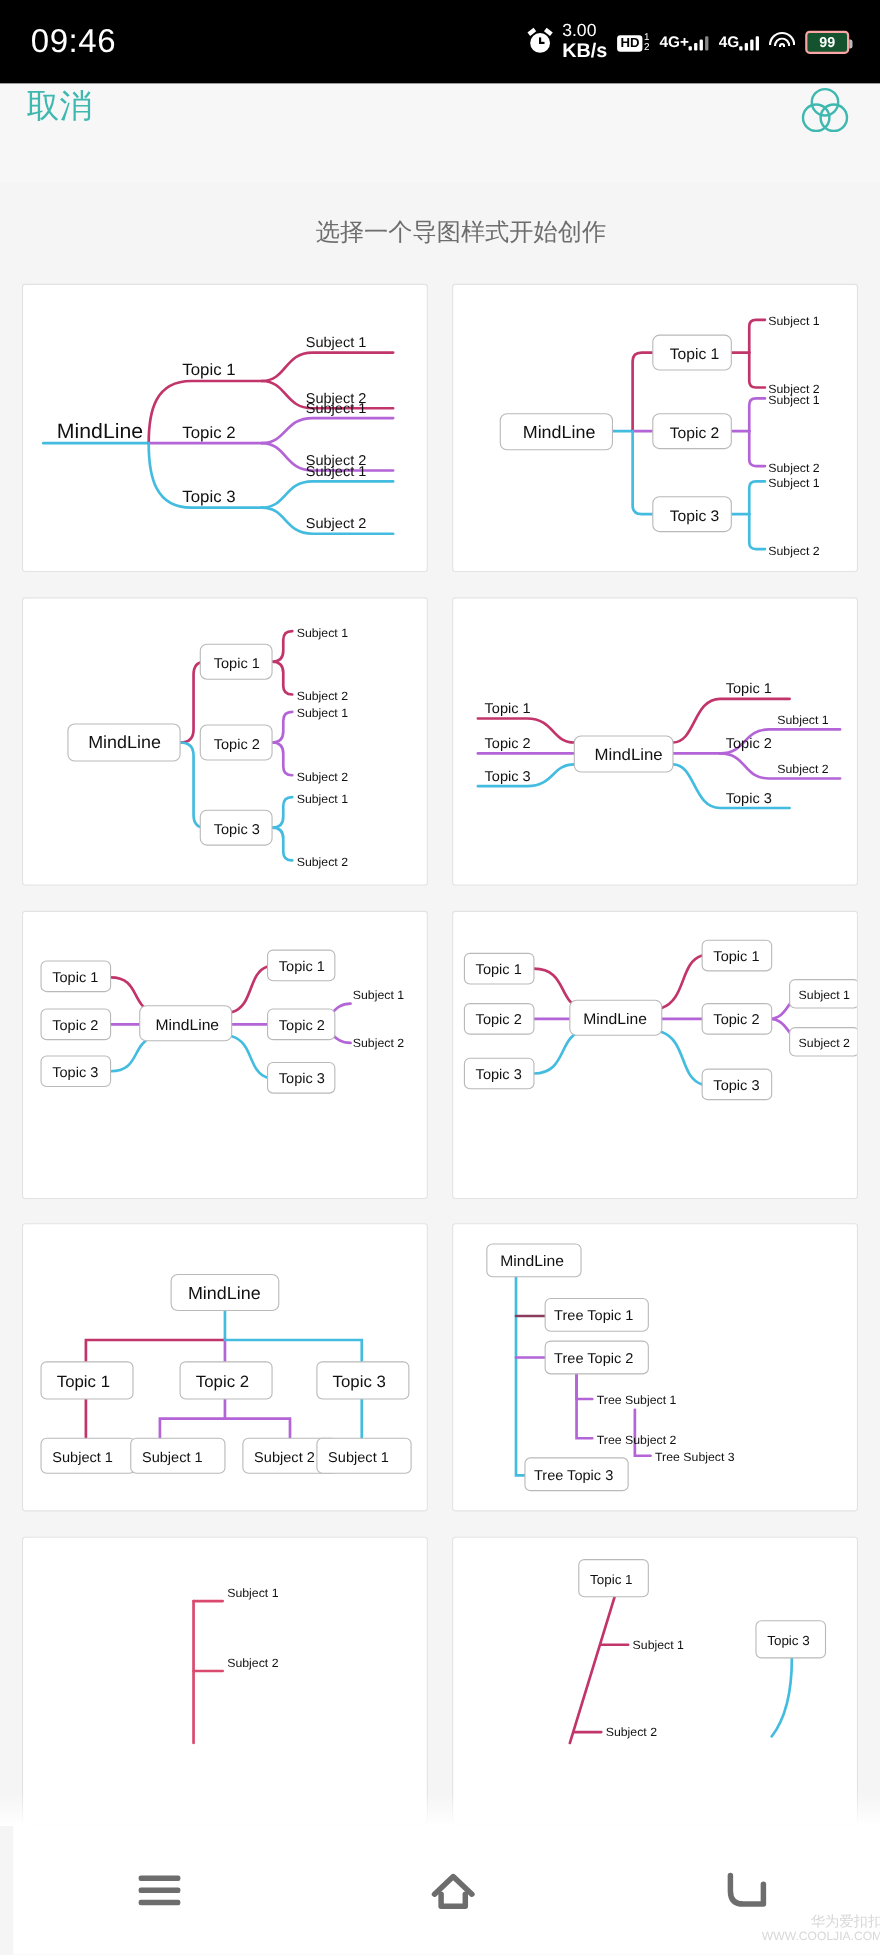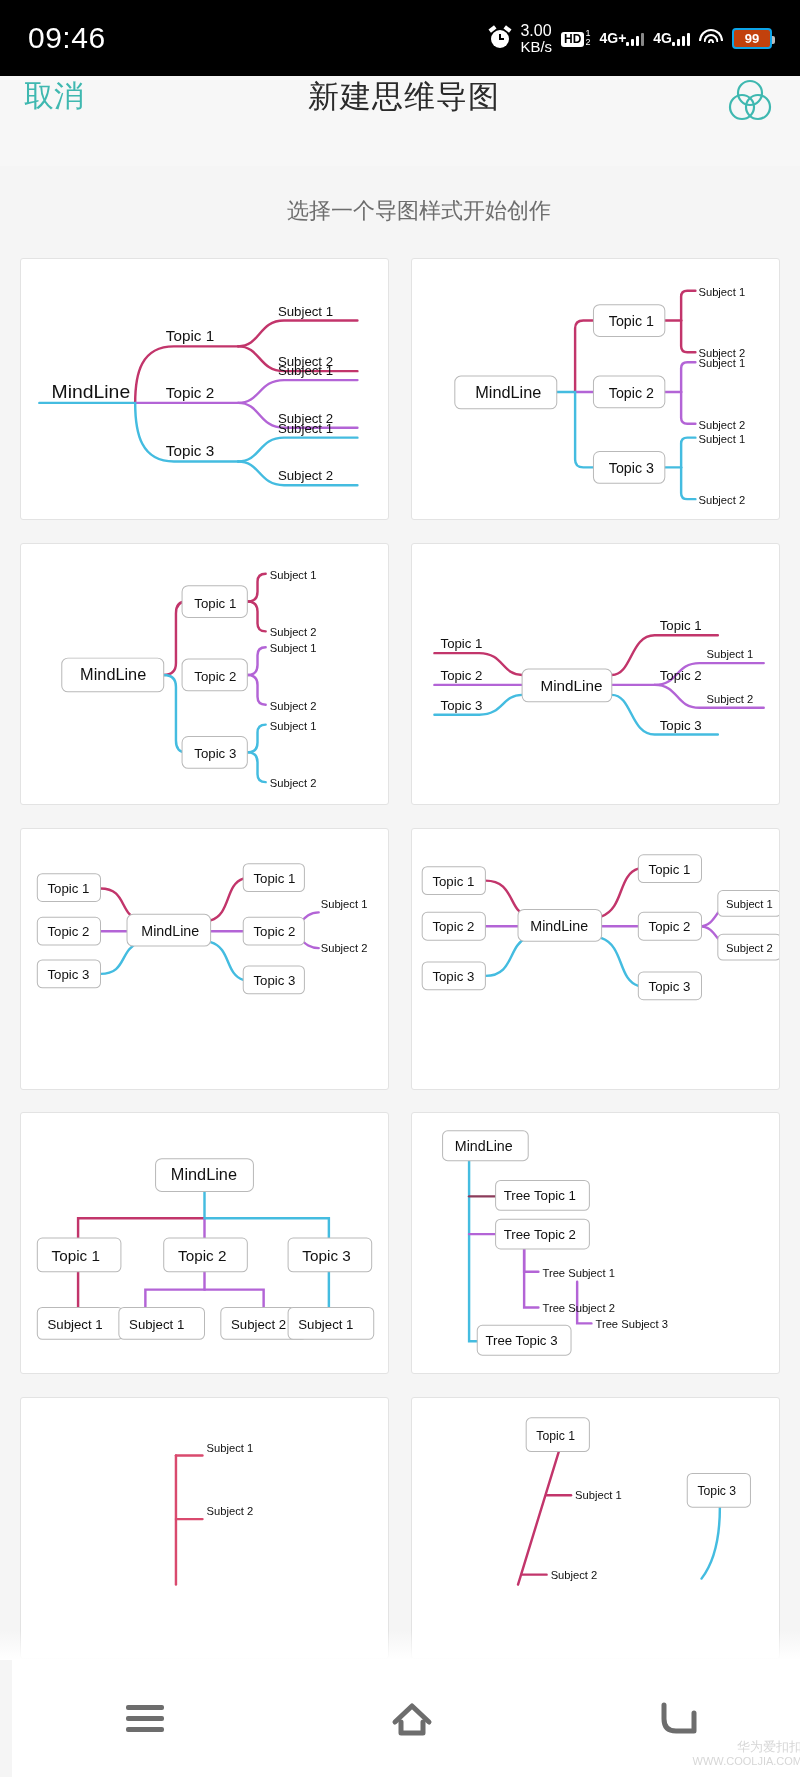--- a/index.html
+++ b/index.html
@@ -28,21 +28,21 @@
   }
   .alarm-ic .bellL, .alarm-ic .bellR {
     position: absolute; top: 0px; width: 7px; height: 4px; background:#fff;
   }
   .alarm-ic .bellL { left: 0px; transform: rotate(-38deg); }
   .alarm-ic .bellR { right: 0px; transform: rotate(38deg); }
   .alarm-ic .hand { position:absolute; left:10px; top:7px; width:2px; height:6px; background:#000; }
   .alarm-ic .hand2 { position:absolute; left:10px; top:11px; width:5px; height:2px; background:#000; }
   .net-speed { line-height: 1.0; text-align: left; font-size: 14px; }
   .net-speed .n1 { font-size: 16px; display:block; font-weight:400; }
-  .net-speed .n2 { font-size: 15px; display:block; }
+  .net-speed .n2 { font-size: 18px; display:block;font-weight:bold; }
   .hd-badge { display:flex; align-items:flex-end; }
   .hd-box {
     background:#fff; color:#000; font-size:12px; font-weight:700;
     border-radius: 3px; padding: 1px 3px; line-height: 1.1;
   }
   .hd-sub { font-size: 9px; line-height: 1.0; margin-left: 1px; }
   .sig { display:flex; flex-direction: row; align-items:center; }
   .sig .lbl { font-size: 14px; font-weight: 700; line-height: 1; }
   .bars { display:flex; align-items:flex-end; gap: 2px; height: 13px; margin-top:2px; }
   .bars i { display:block; width:3px; background:#fff; border-radius:1px; }
@@ -51,23 +51,23 @@
   .bars.dim i:nth-child(4){ background:#888; }
   .wifi { width: 24px; height: 18px; position: relative; }
   .wifi span {
     position:absolute; left:50%; border: 2.5px solid #fff; border-bottom:none;
     border-radius: 50% 50% 0 0 / 100% 100% 0 0; transform: translateX(-50%);
   }
   .wifi .w1 { width:24px; height:12px; top:0; }
   .wifi .w2 { width:15px; height:8px; top:5px; }
   .wifi .w3 { width:6px;  height:4px; top:10px; }
   .batt {
-    width: 40px; height: 21px; border: 2px solid #0ea5e9; border-radius: 4px;
+    width: 40px; height: 21px; border: 2px solid #fca5a5; border-radius: 4px;
     display:flex; align-items:center; justify-content:center;
-    position: relative; background: #c2410c;
+    position: relative; background: #14532d;
   }
   .batt::after{ content:""; position:absolute; right:-5px; top:6px; width:3px; height:8px;
     background:#bbb; border-radius: 0 2px 2px 0; }
   .batt b { font-size: 13px; color:#fff; font-weight:600; }
 
   
   .navbar {
     position: absolute; top: 76px; left: 0; width: 800px; height: 90px;
     background: #f7f7f7; display: flex; align-items: flex-start;
     padding: 0 24px; justify-content: space-between;
@@ -163,21 +163,20 @@
           <span class="w3"></span>
       </div>
       <div class="batt">
         <b>99</b>
       </div>
     </div>
   </div>
 
   <div class="navbar">
     <div class="nav-cancel">取消</div>
-    <div class="nav-title">新建思维导图</div>
     <div class="nav-right">
       <svg viewBox="0 0 52 52" width="52" height="52">
         <circle cx="26" cy="17" r="12" fill="none" stroke="#3fb8b0" stroke-width="2.2"></circle>
         <circle cx="18" cy="31" r="12" fill="none" stroke="#3fb8b0" stroke-width="2.2"></circle>
         <circle cx="34" cy="31" r="12" fill="none" stroke="#3fb8b0" stroke-width="2.2"></circle>
       </svg>
     </div>
   </div>
 
   <div class="subtitle">选择一个导图样式开始创作</div>

